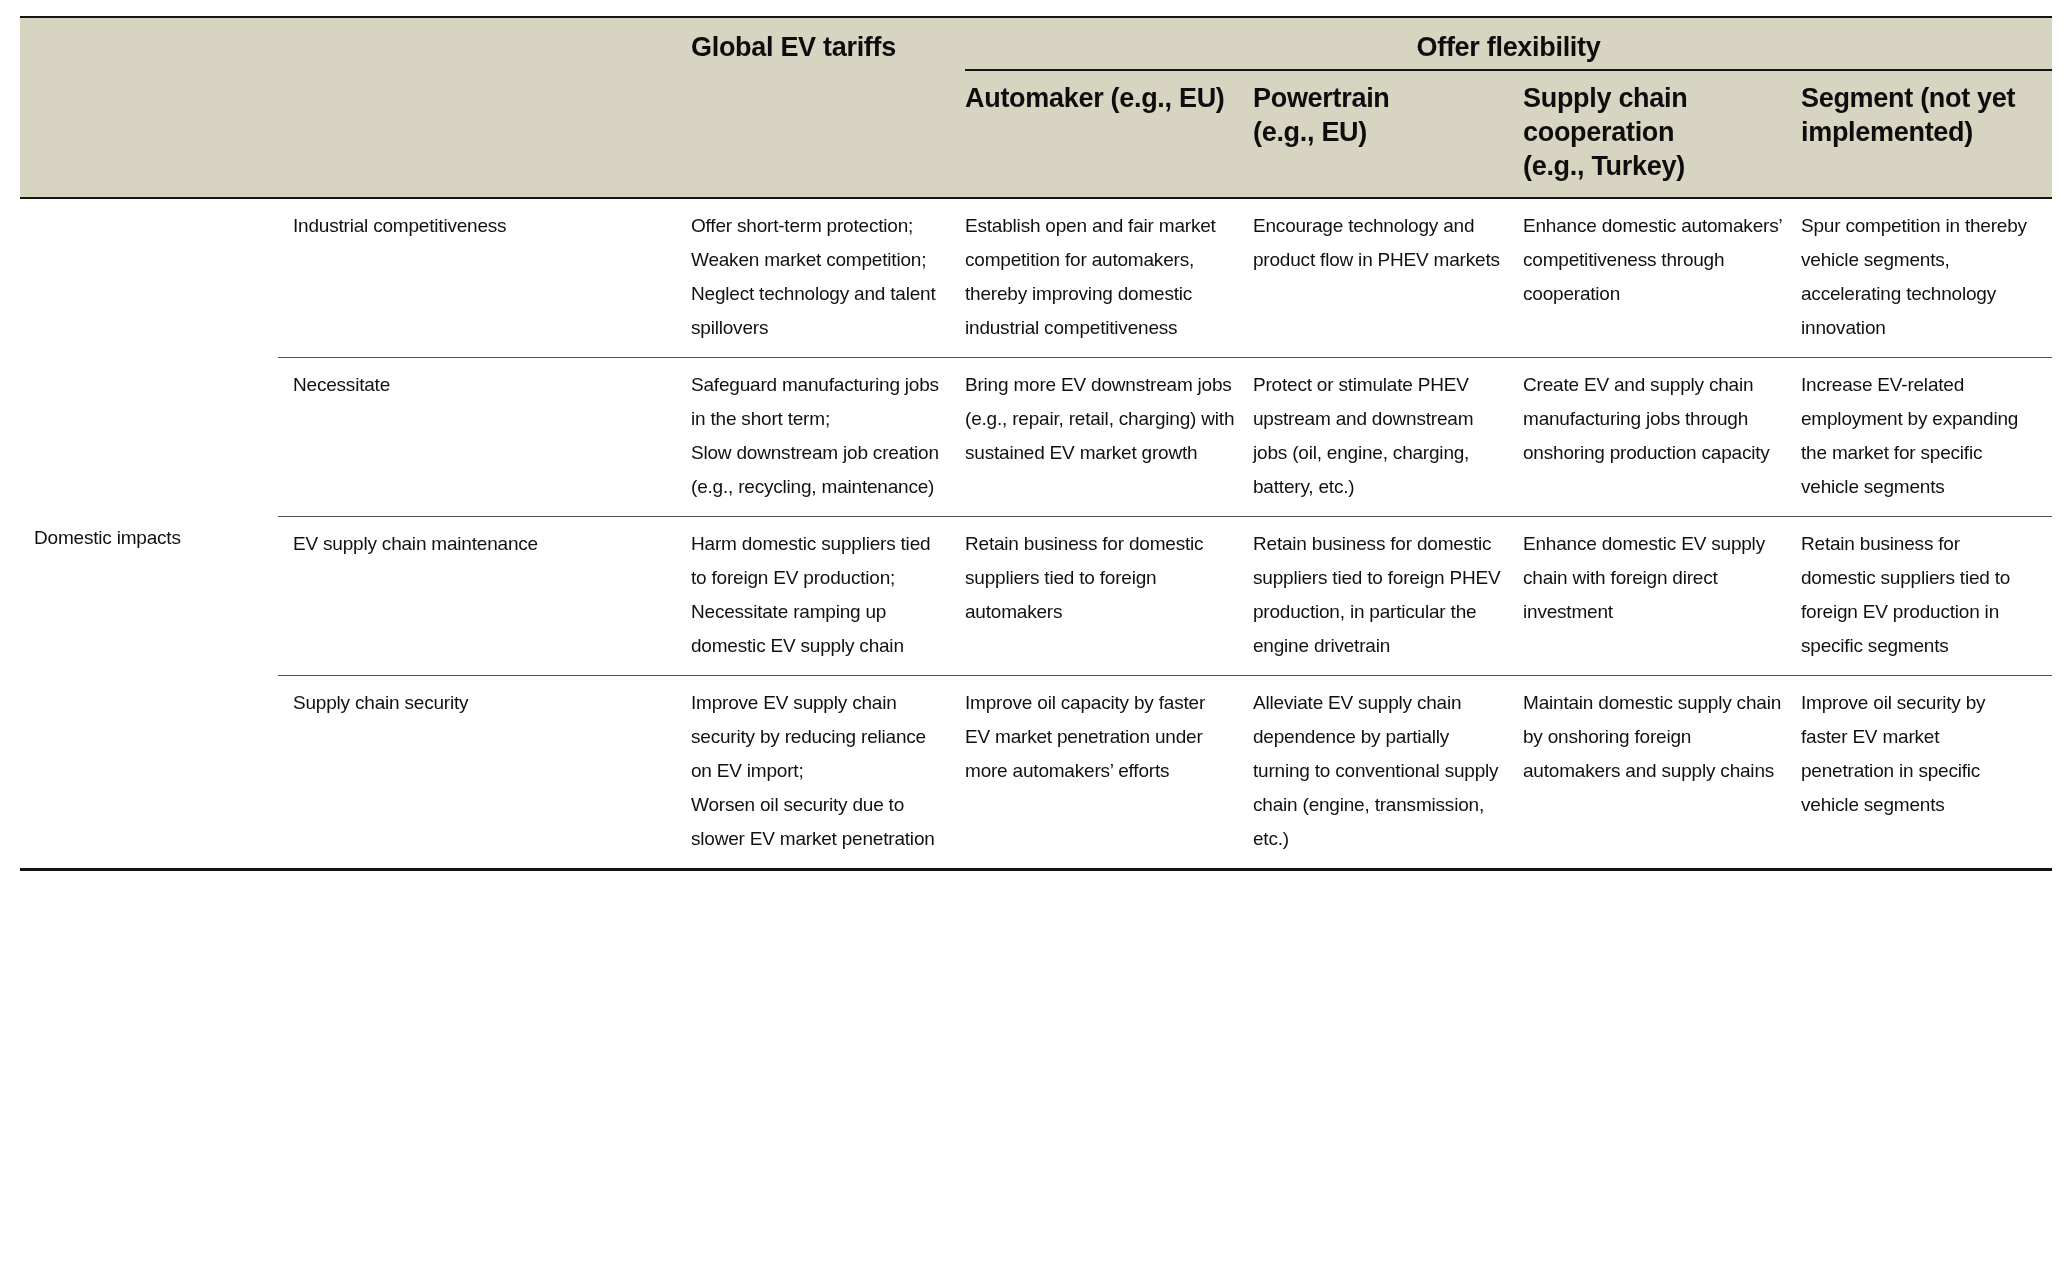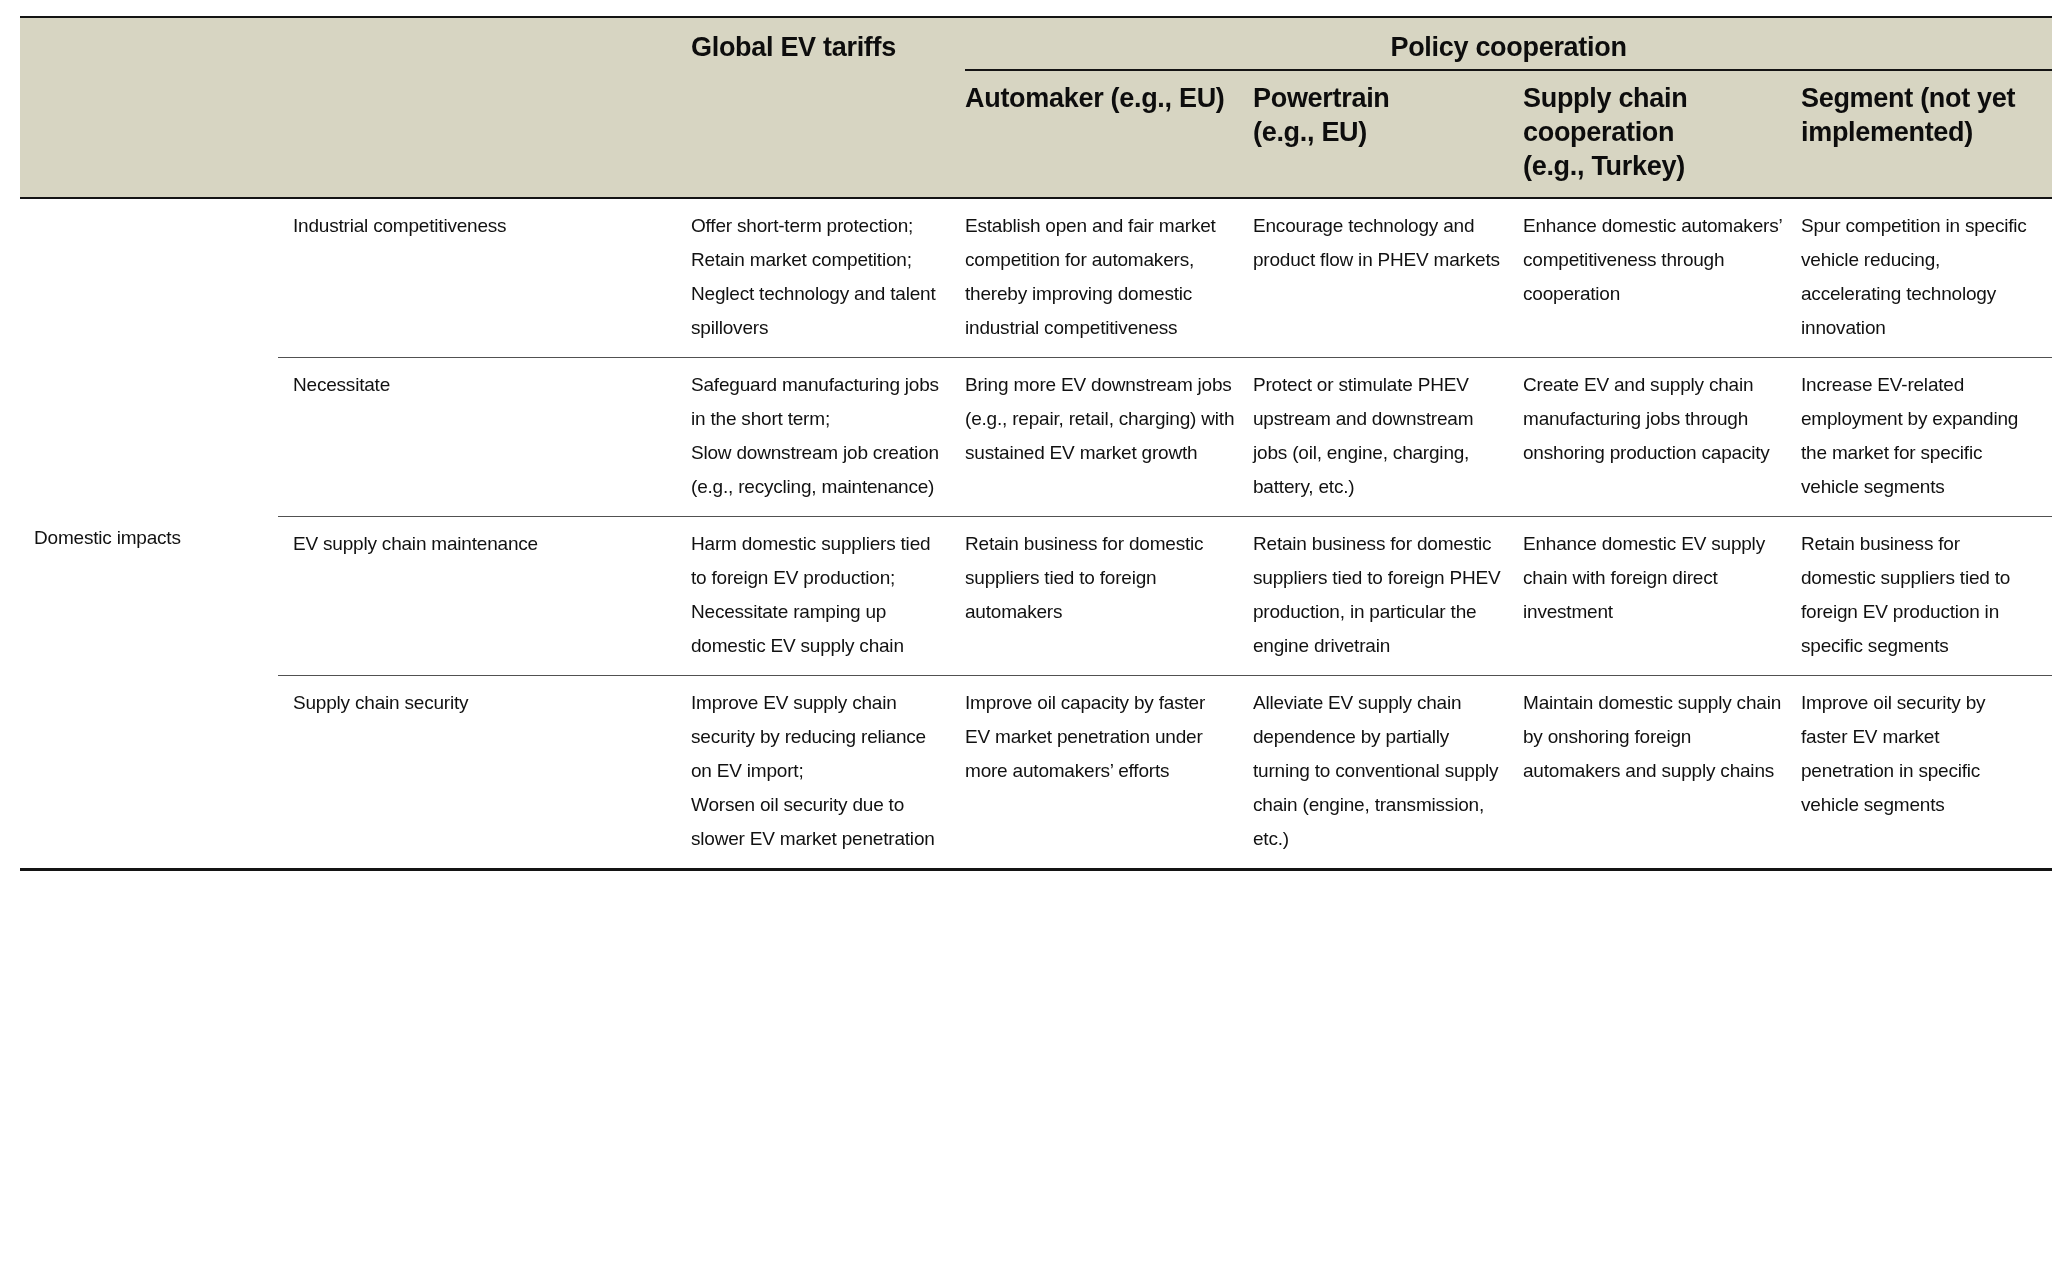--- a/index.html
+++ b/index.html
@@ -92,47 +92,47 @@
       <col style="width:288px">
       <col style="width:270px">
       <col style="width:278px">
       <col style="width:251px">
     </colgroup>
 
     <thead>
       <tr class="hdr-group">
         <th colspan="2"></th>
         <th>Global EV tariffs</th>
-        <th colspan="4" class="flex-group">Policy cooperation</th>
+        <th colspan="4" class="flex-group">Offer flexibility</th>
       </tr>
       <tr class="hdr-sub">
         <th colspan="2"></th>
         <th></th>
         <th>Automaker (e.g., EU)</th>
         <th>Powertrain
 (e.g., EU)</th>
         <th>Supply chain
 cooperation
 (e.g., Turkey)</th>
         <th>Segment (not yet
 implemented)</th>
       </tr>
     </thead>
 
     <tbody>
       <tr>
         <td rowspan="4" class="rowgroup">Domestic impacts</td>
         <td class="cat">Industrial competitiveness</td>
         <td>Offer short-term protection;
-Retain market competition;
+Weaken market competition;
 Neglect technology and talent spillovers</td>
         <td>Establish open and fair market competition for automakers, thereby improving domestic industrial competitiveness</td>
         <td>Encourage technology and product flow in PHEV markets</td>
         <td>Enhance domestic automakers’ competitiveness through cooperation</td>
-        <td>Spur competition in specific vehicle reducing, accelerating technology innovation</td>
+        <td>Spur competition in thereby vehicle segments, accelerating technology innovation</td>
       </tr>
 
       <tr class="divided">
         <td class="cat">Necessitate</td>
         <td>Safeguard manufacturing jobs in the short term;
 Slow downstream job creation (e.g., recycling, maintenance)</td>
         <td>Bring more EV downstream jobs (e.g., repair, retail, charging) with sustained EV market growth</td>
         <td>Protect or stimulate PHEV upstream and downstream jobs (oil, engine, charging, battery, etc.)</td>
         <td>Create EV and supply chain manufacturing jobs through onshoring production capacity</td>
         <td>Increase EV-related employment by expanding the market for specific vehicle segments</td>

